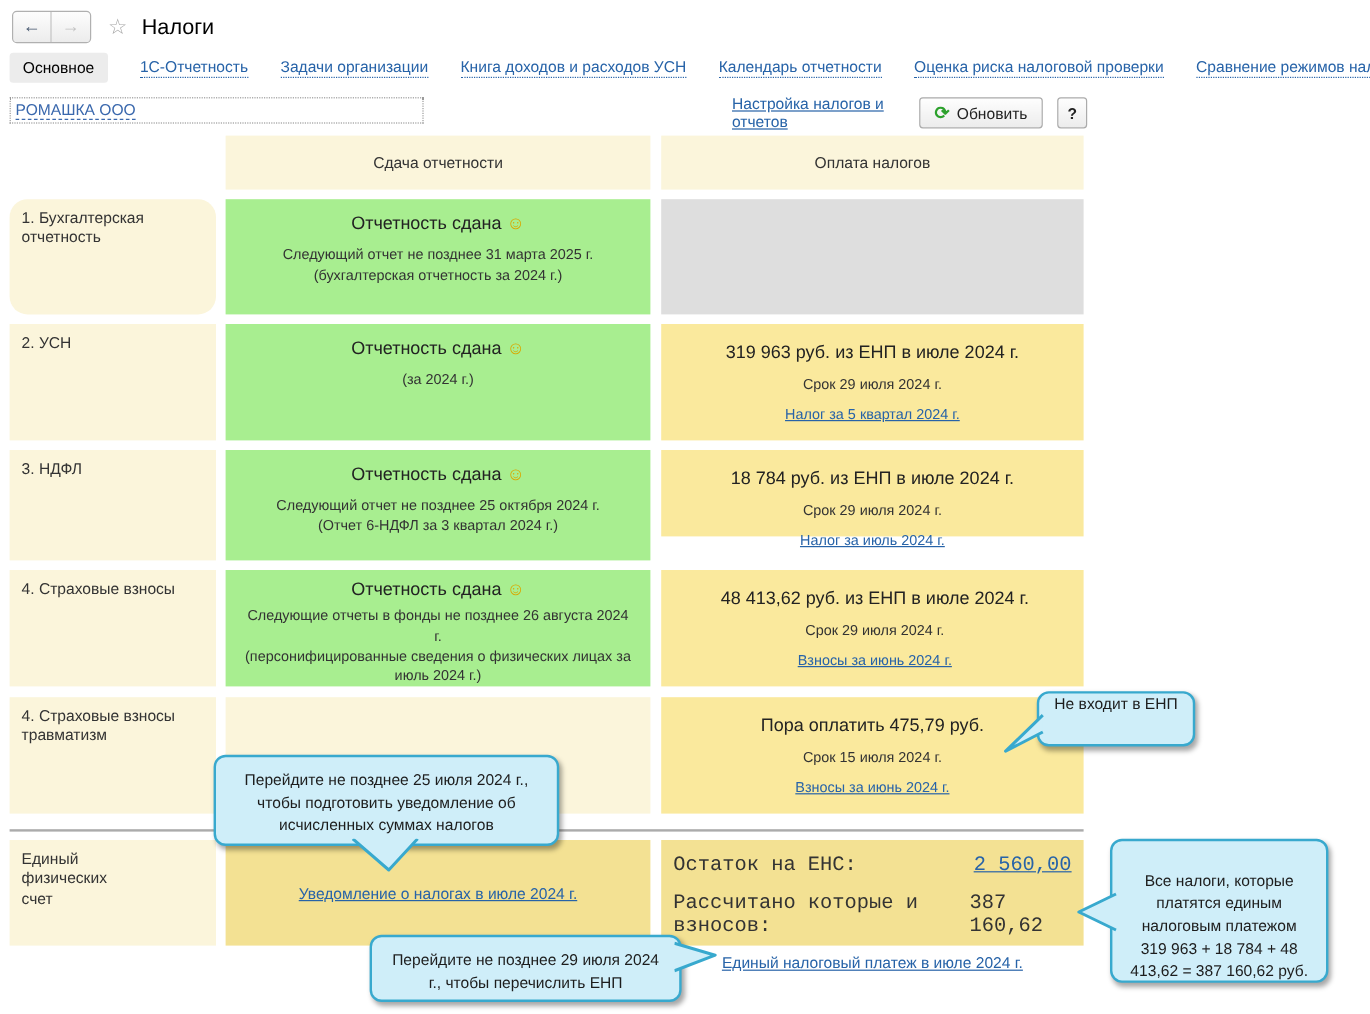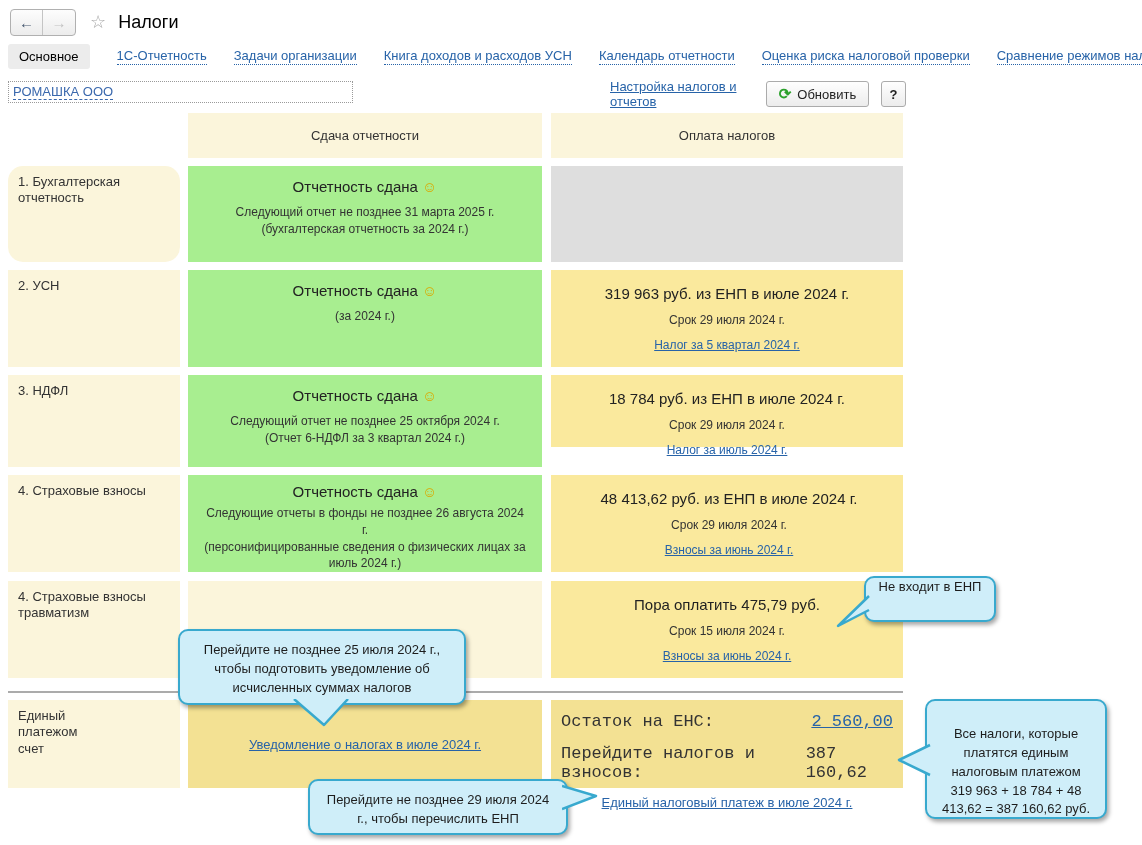--- a/index.html
+++ b/index.html
@@ -157,32 +157,32 @@
     <div class="cell col-rep cream" style="top:581px; height:97px;"></div>
     <div class="cell col-pay yellow cell-center" style="top:581px; height:97px;">
       <div class="pay-amount">Пора оплатить 475,79 руб.</div>
       <div class="pay-due">Срок 15 июля 2024 г.</div>
       <div class="pay-link"><span class="link">Взносы за июнь 2024 г.</span></div>
     </div>
 
     <div class="separator" style="top:691px;"></div>
 
     <div class="cell col-label cream row-label" style="top:700px; height:88px;">Единый
-платежом
+физических
 счет</div>
     <div class="cell col-rep yellow-dark ens-note-cell" style="top:700px; height:88px;">
       <span class="link">Уведомление о налогах в июле 2024 г.</span>
     </div>
     <div class="cell col-pay yellow-dark ens-pay-cell" style="top:700px; height:88px;">
       <div class="ens-line">
         <span>Остаток на ЕНС:</span>
         <span class="link">2 560,00</span>
       </div>
       <div class="ens-line">
-        <span>Перейдите налогов и взносов:</span>
+        <span>Рассчитано которые и взносов:</span>
         <span>387 160,62</span>
       </div>
       <div class="ens-link-line"><span class="link">Единый налоговый платеж в июле 2024 г.</span></div>
     </div>
   </div>
 
   <div class="callout" style="left:864px; top:576px; width:132px; height:46px; padding-top:0;">
     <svg class="tail" style="left:-30px; top:16px;" width="34" height="36">
       <path d="M33,2 L2,32 L33,16" fill="#cfeef9" stroke="#38a9ce" stroke-width="2.5" stroke-linejoin="round"></path>
     </svg>

